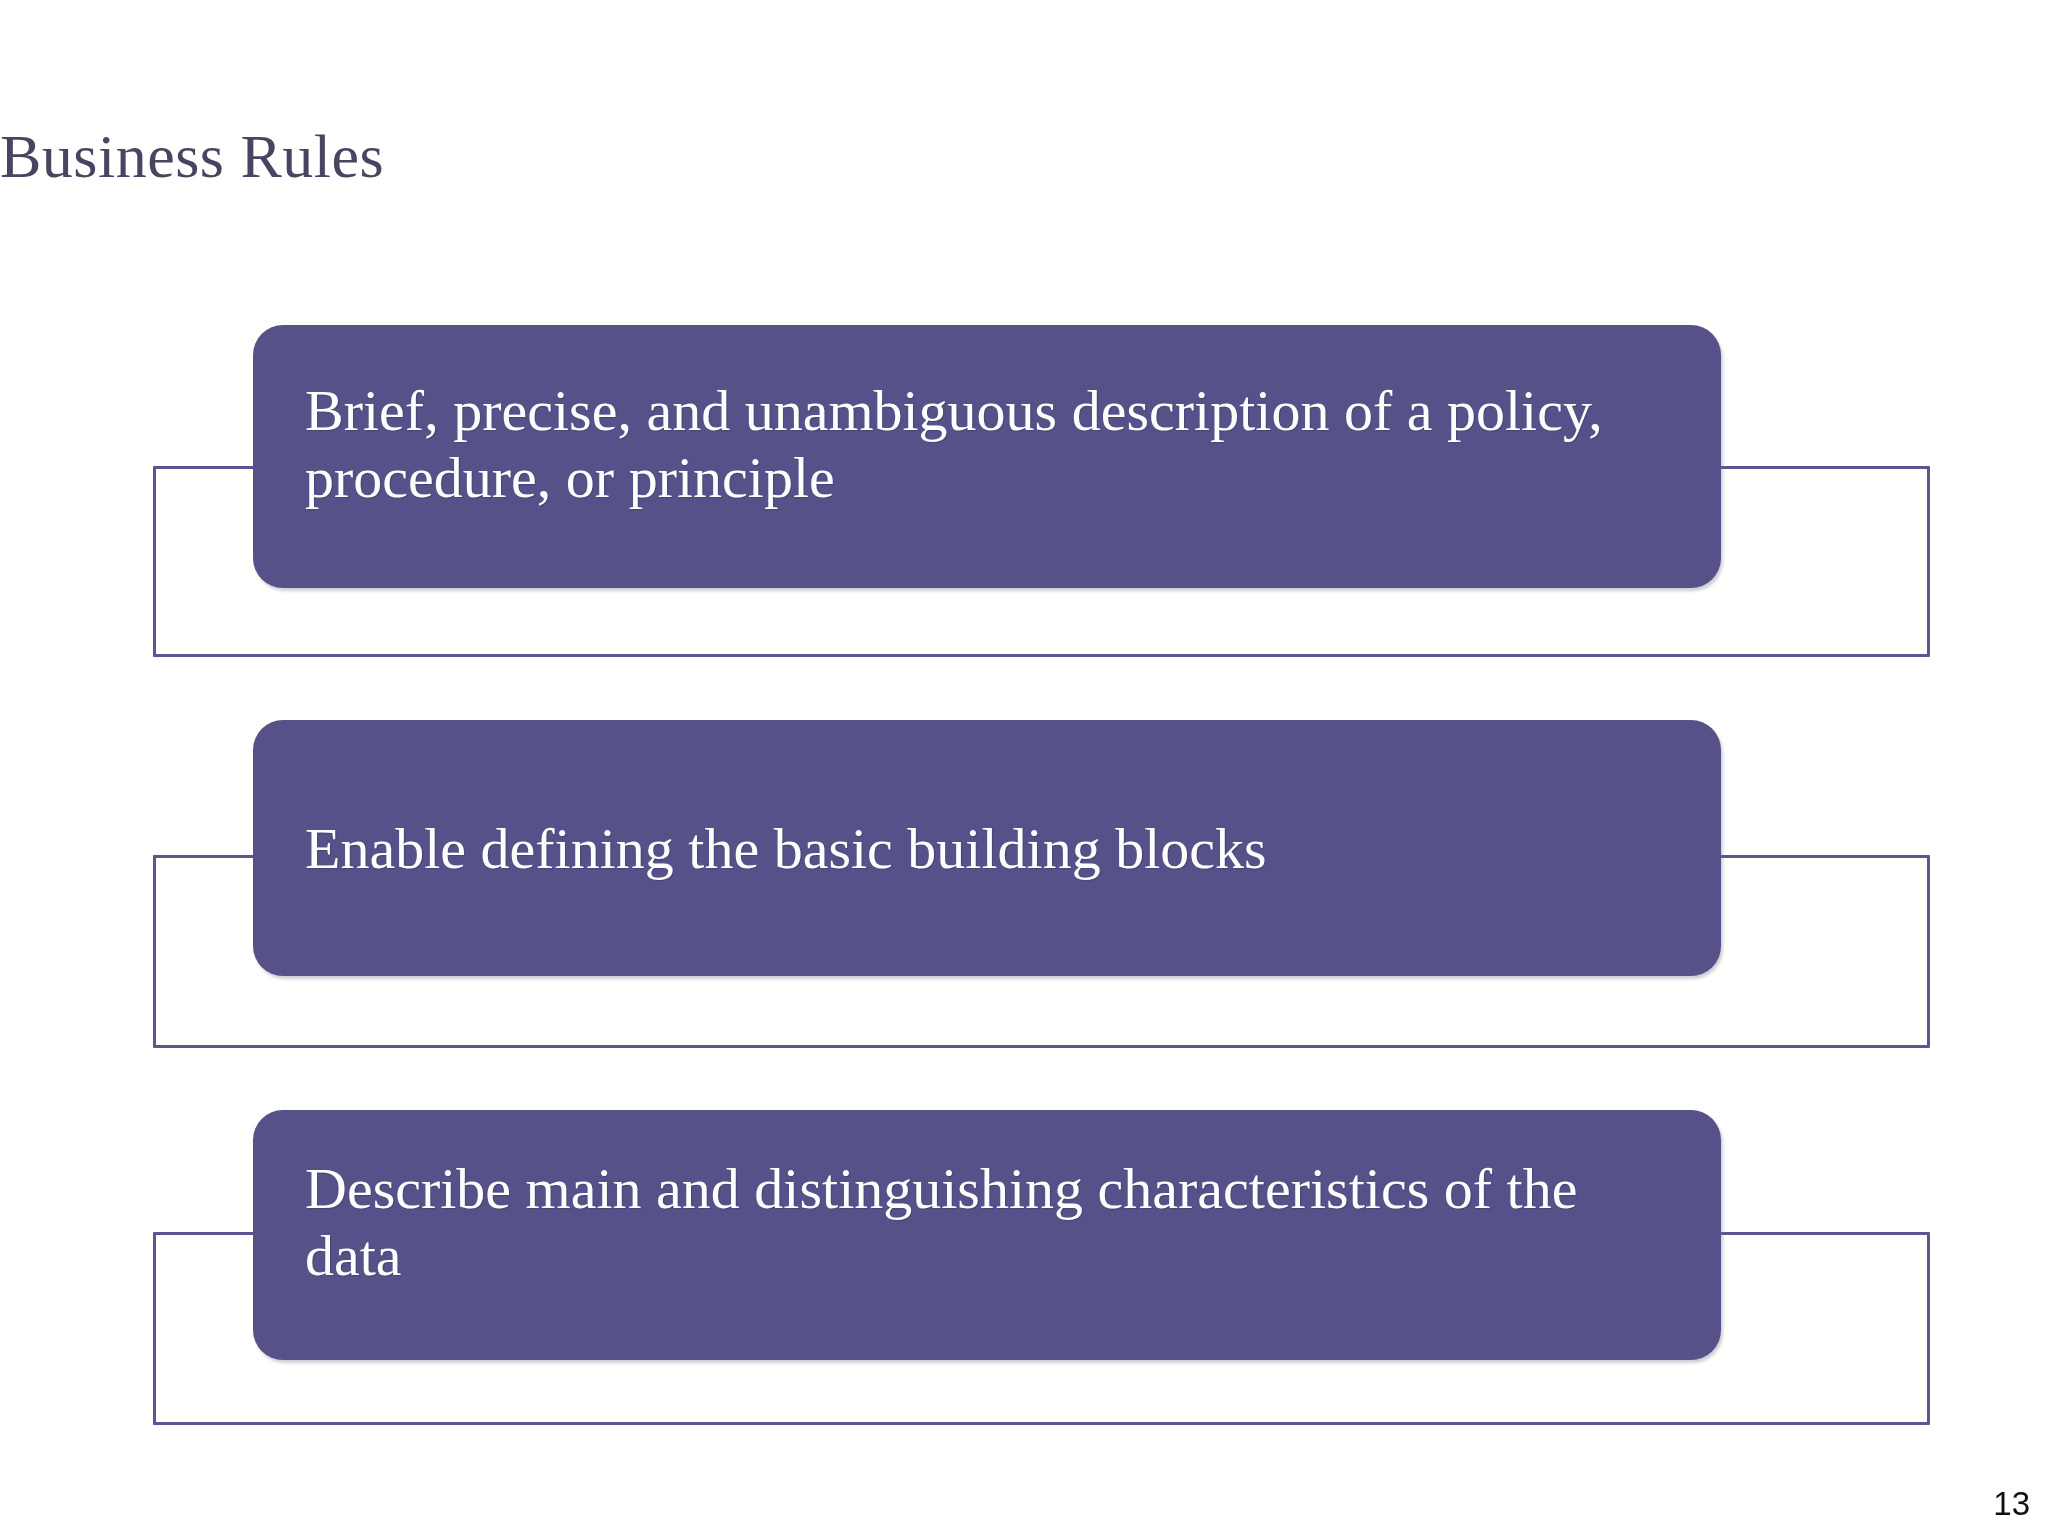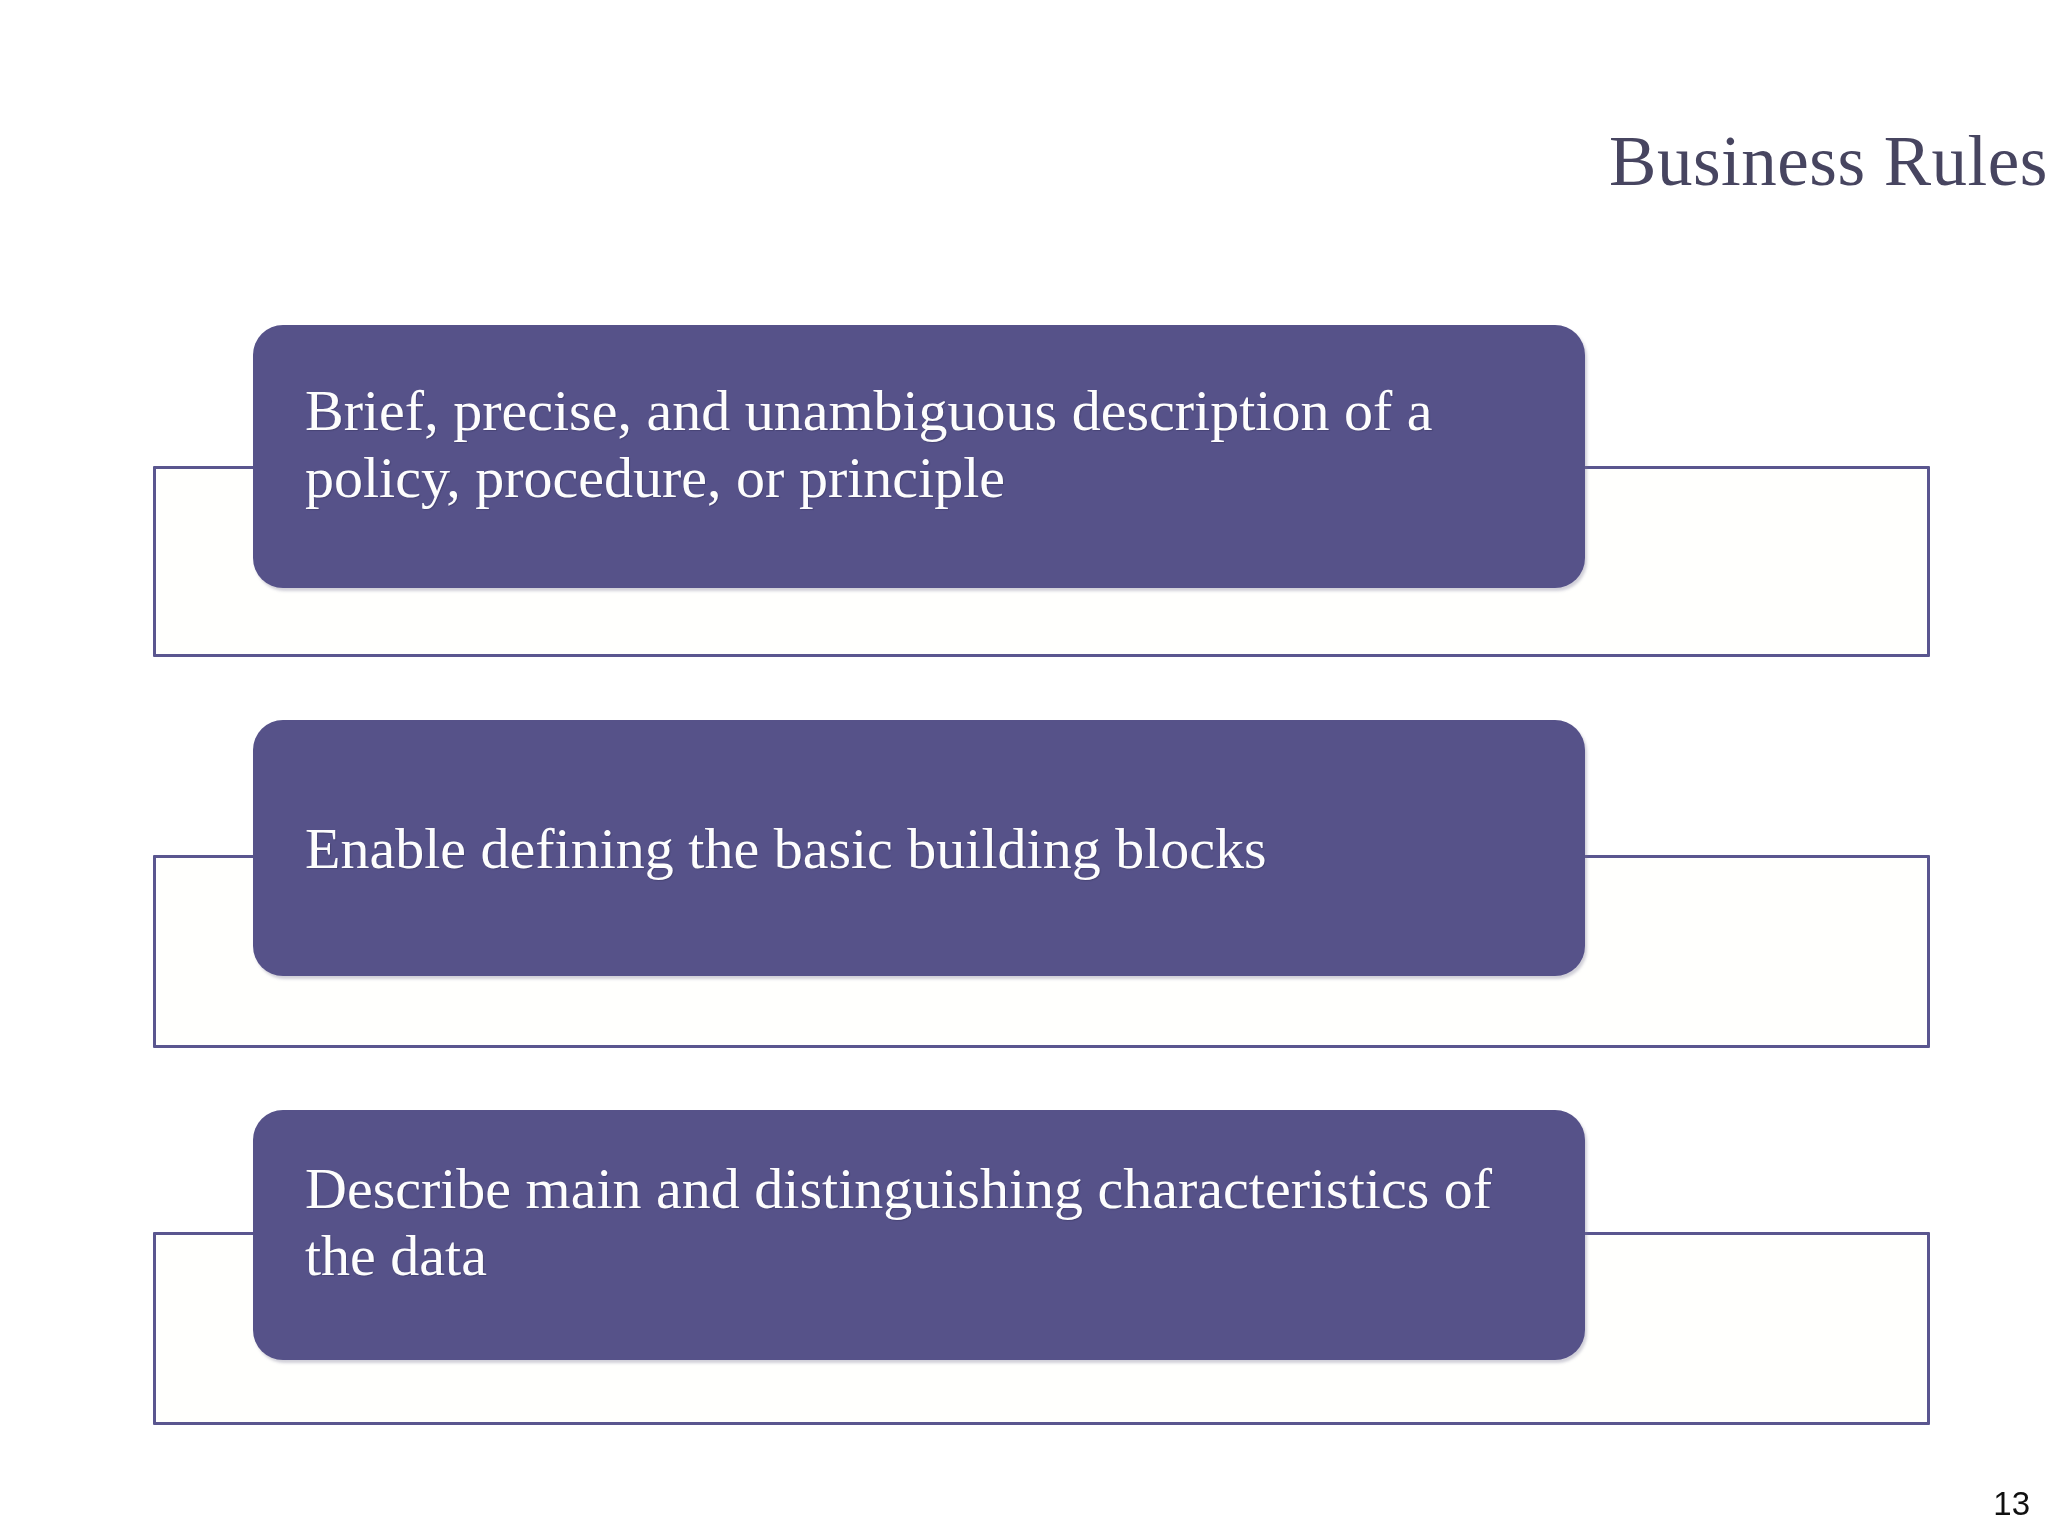--- a/index.html
+++ b/index.html
@@ -20,23 +20,23 @@
     height: 1536px;
     background: #ffffff;
   }
 
   
   #slide-title {
     position: absolute;
     left: 0;
     top: 124px;
     width: 2048px;
-    text-align: right;
+    text-align: left;
     font-family: "Liberation Serif", "DejaVu Serif", serif;
-    font-size: 71px;
+    font-size: 62px;
     line-height: 1.05;
     color: #474560;
     letter-spacing: 0.5px;
     font-weight: 400;
     white-space: nowrap;
   }
 
   
   .rule-group {
     position: absolute;
@@ -54,21 +54,21 @@
     box-sizing: border-box;
     background: #fffffd;
     border: 3px solid #5a568f;
     border-radius: 1px;
   }
 
   
   .fill-box {
     position: absolute;
     left: 253px;
-    width: 1332px;
+    width: 1468px;
     box-sizing: border-box;
     background: #565289;
     border-radius: 30px;
     box-shadow: 2px 3px 3px rgba(120,118,150,0.35);
   }
 
   .fill-box-text {
     position: absolute;
     left: 52px;
     right: 40px;

